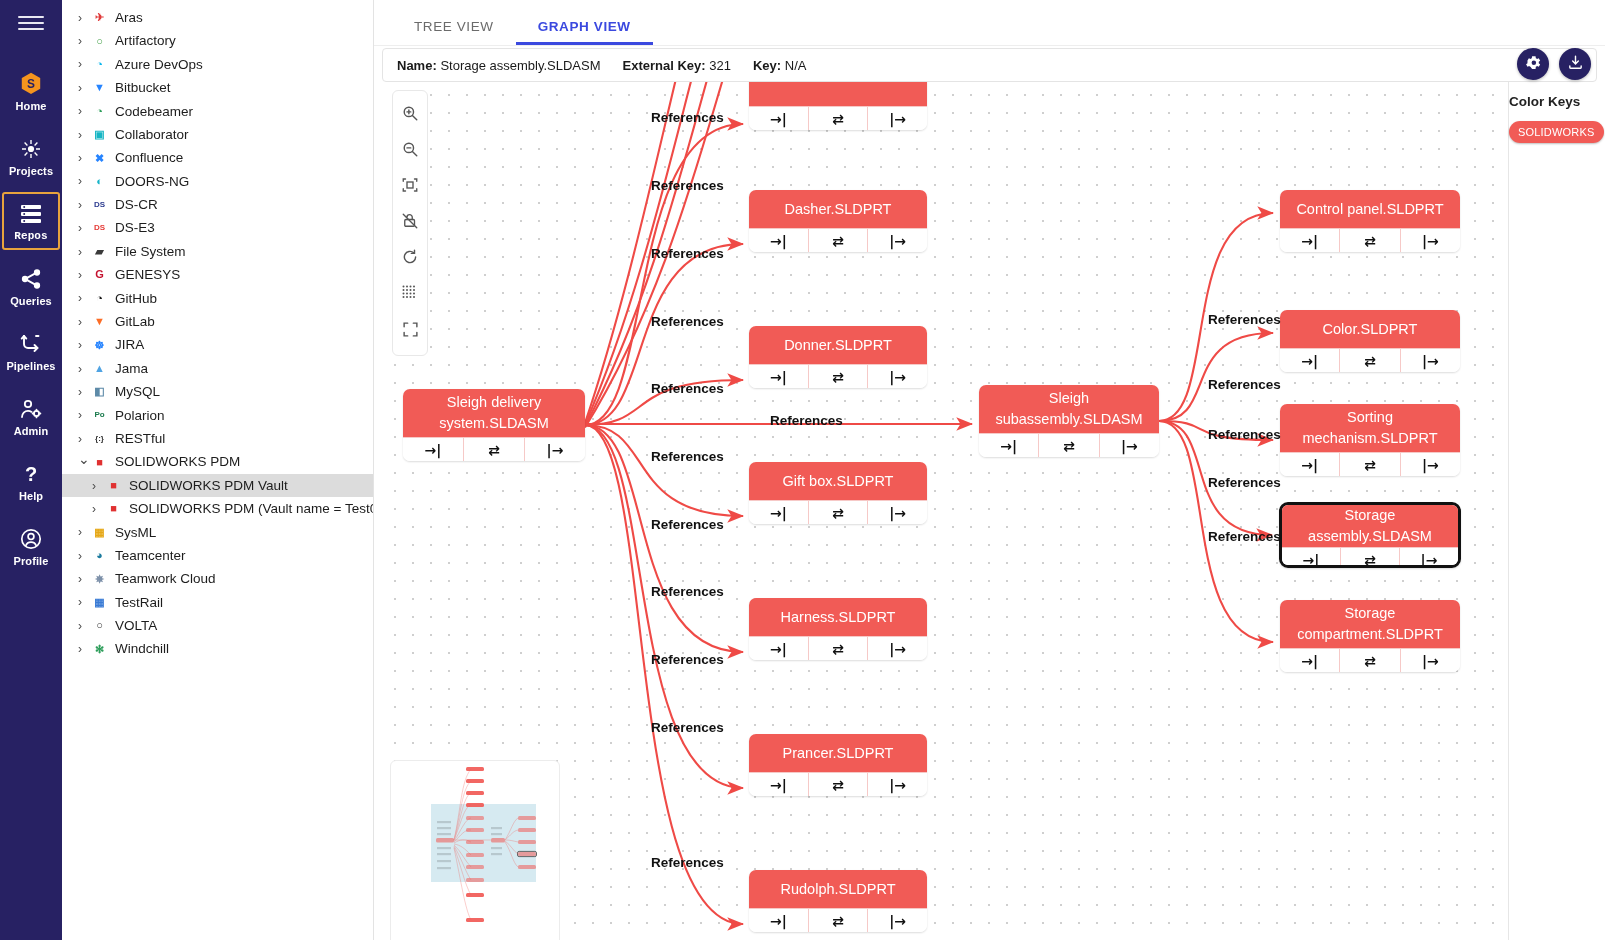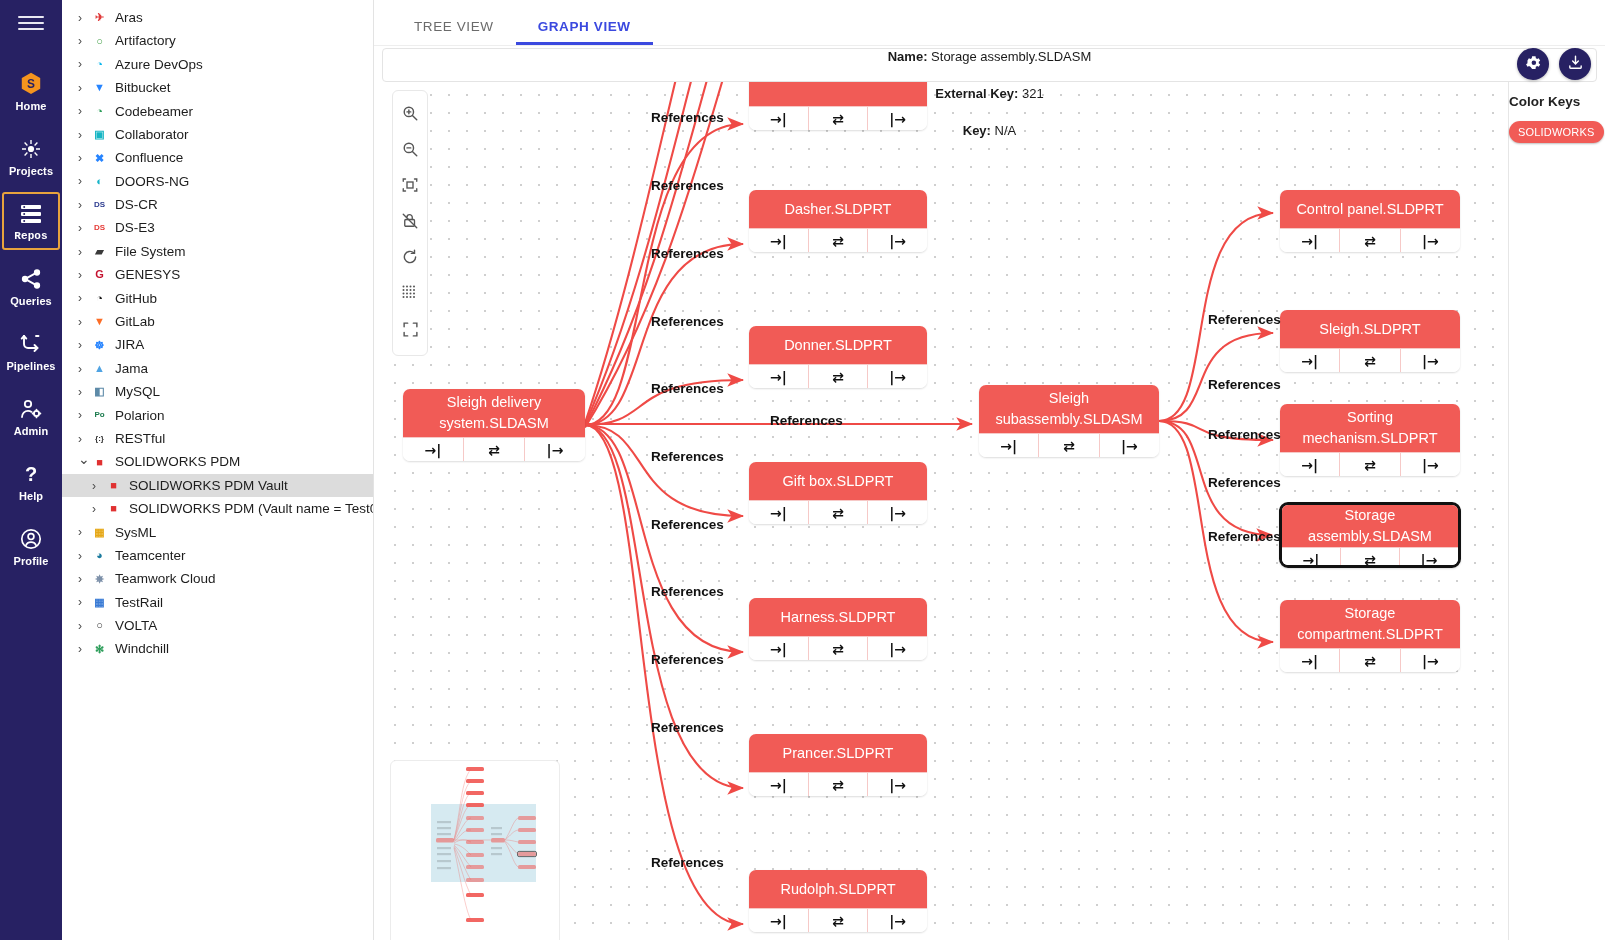--- a/index.html
+++ b/index.html
@@ -69,22 +69,22 @@
     color:#6b6b6b; cursor:pointer; position:relative; font-weight:500;text-align:right;
   }
   .tab.active { color:#3b49df; font-weight:bold; }
   .tab.active:after {
     content:""; position:absolute; left:0; right:0; bottom:0;
     height:3px; background:#3b49df;
   }
   .infobar {
     position:absolute; left: 8px; right: 8px; top: 48px; height: 34px;
     border:1px solid #e4e4e4; border-radius:4px; background:#fff;
-    display:flex; align-items:center; gap: 22px;
-    font-size: 13px; color:#1a1a1a; z-index: 6; flex-direction: column;
+    display:flex; align-items:center; padding-left: 14px; gap: 22px;
+    font-size: 13px; color:#1a1a1a; z-index: 6;
   }
   .infobar b { font-weight:bold; }
   .infobar span.val { font-weight: normal; }
 
   .round-btn {
     position:absolute; width:32px; height:32px; border-radius:50%;
     background:#272163; color:#fff; display:flex; align-items:center;
     justify-content:center; cursor:pointer; z-index: 9;
     box-shadow: 0 1px 3px rgba(0,0,0,.28);
   }
@@ -541,21 +541,21 @@
             </div>
             <div class="node" style="left: 898px; top: 108px; width: 180px; height: 62px;">
               <div class="node-head" style="background: rgb(241, 91, 86); height: 38px;">Control panel.SLDPRT</div>
               <div class="node-foot">
                 <div>→|</div>
                 <div>⇄</div>
                 <div>|→</div>
               </div>
             </div>
             <div class="node" style="left: 898px; top: 228px; width: 180px; height: 62px;">
-              <div class="node-head" style="background: rgb(241, 91, 86); height: 38px;">Sleigh.SLDPRT</div>
+              <div class="node-head" style="background: rgb(241, 91, 86); height: 38px;">Color.SLDPRT</div>
               <div class="node-foot">
                 <div>→|</div>
                 <div>⇄</div>
                 <div>|→</div>
               </div>
             </div>
             <div class="node" style="left: 898px; top: 322px; width: 180px; height: 72px;">
               <div class="node-head" style="background: rgb(241, 91, 86); height: 48px;">Sorting mechanism.SLDPRT</div>
               <div class="node-foot">
                 <div>→|</div>

